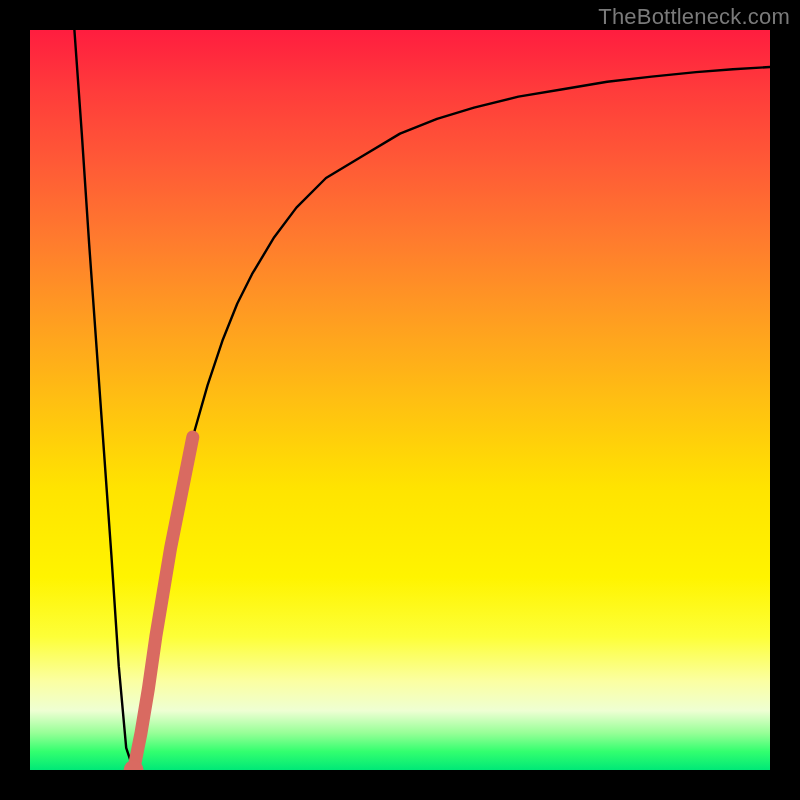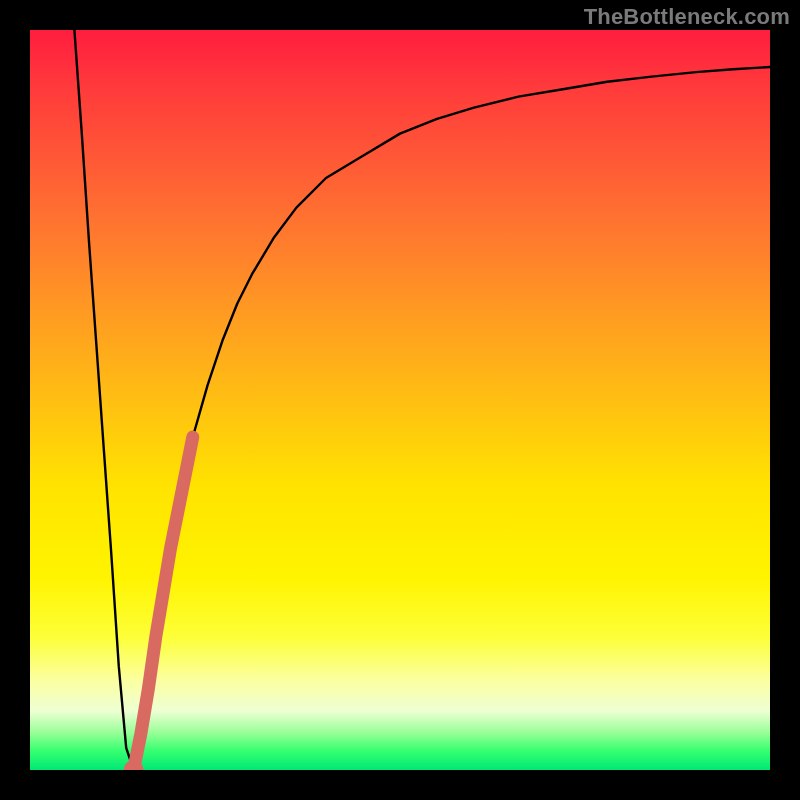--- a/index.html
+++ b/index.html
@@ -48,21 +48,21 @@
     top: 0;
     width: 740px;
     height: 740px;
   }
   .watermark {
     position: absolute;
     top: 4px;
     right: 10px;
     color: #7a7a7a;
     font-size: 22px;
-    font-weight: 700;
+    font-weight: 400;
     letter-spacing: 0.2px;
     user-select: none;
   }
 </style>
 </head>
 <body>
 
 <div class="frame">
   <div class="plot">
     <svg class="curves" viewBox="0 0 740 740" preserveAspectRatio="none">

